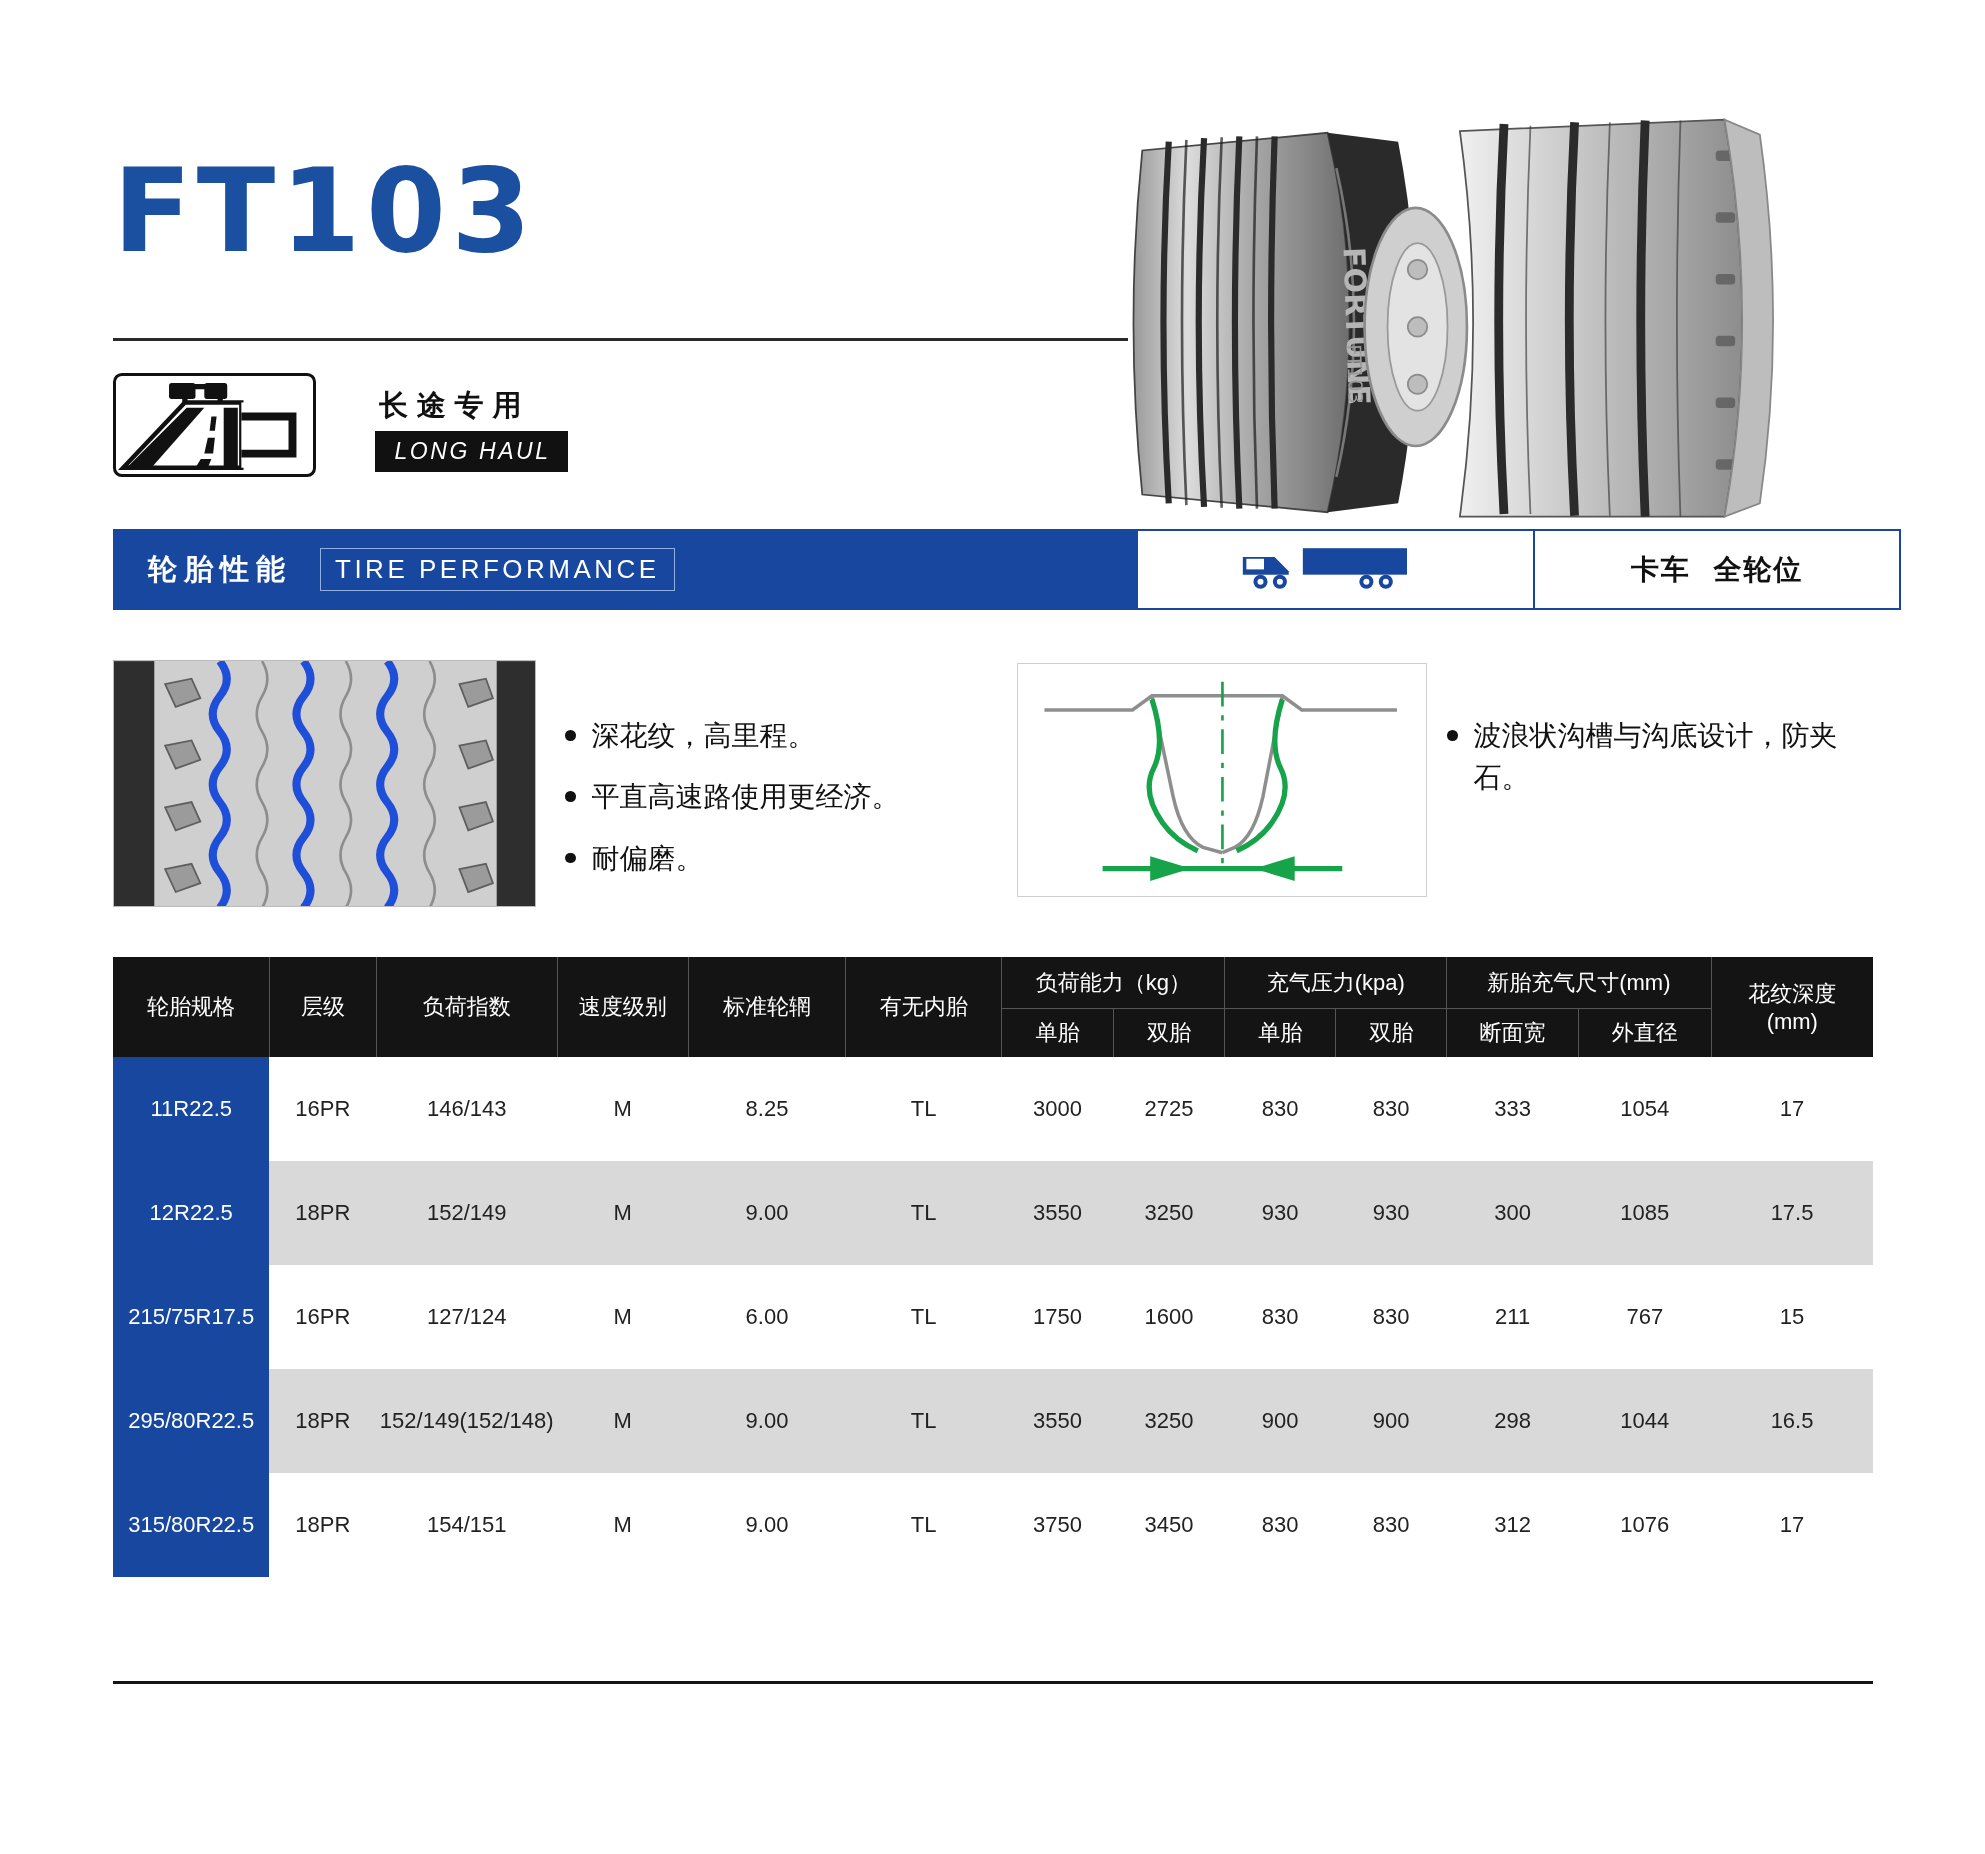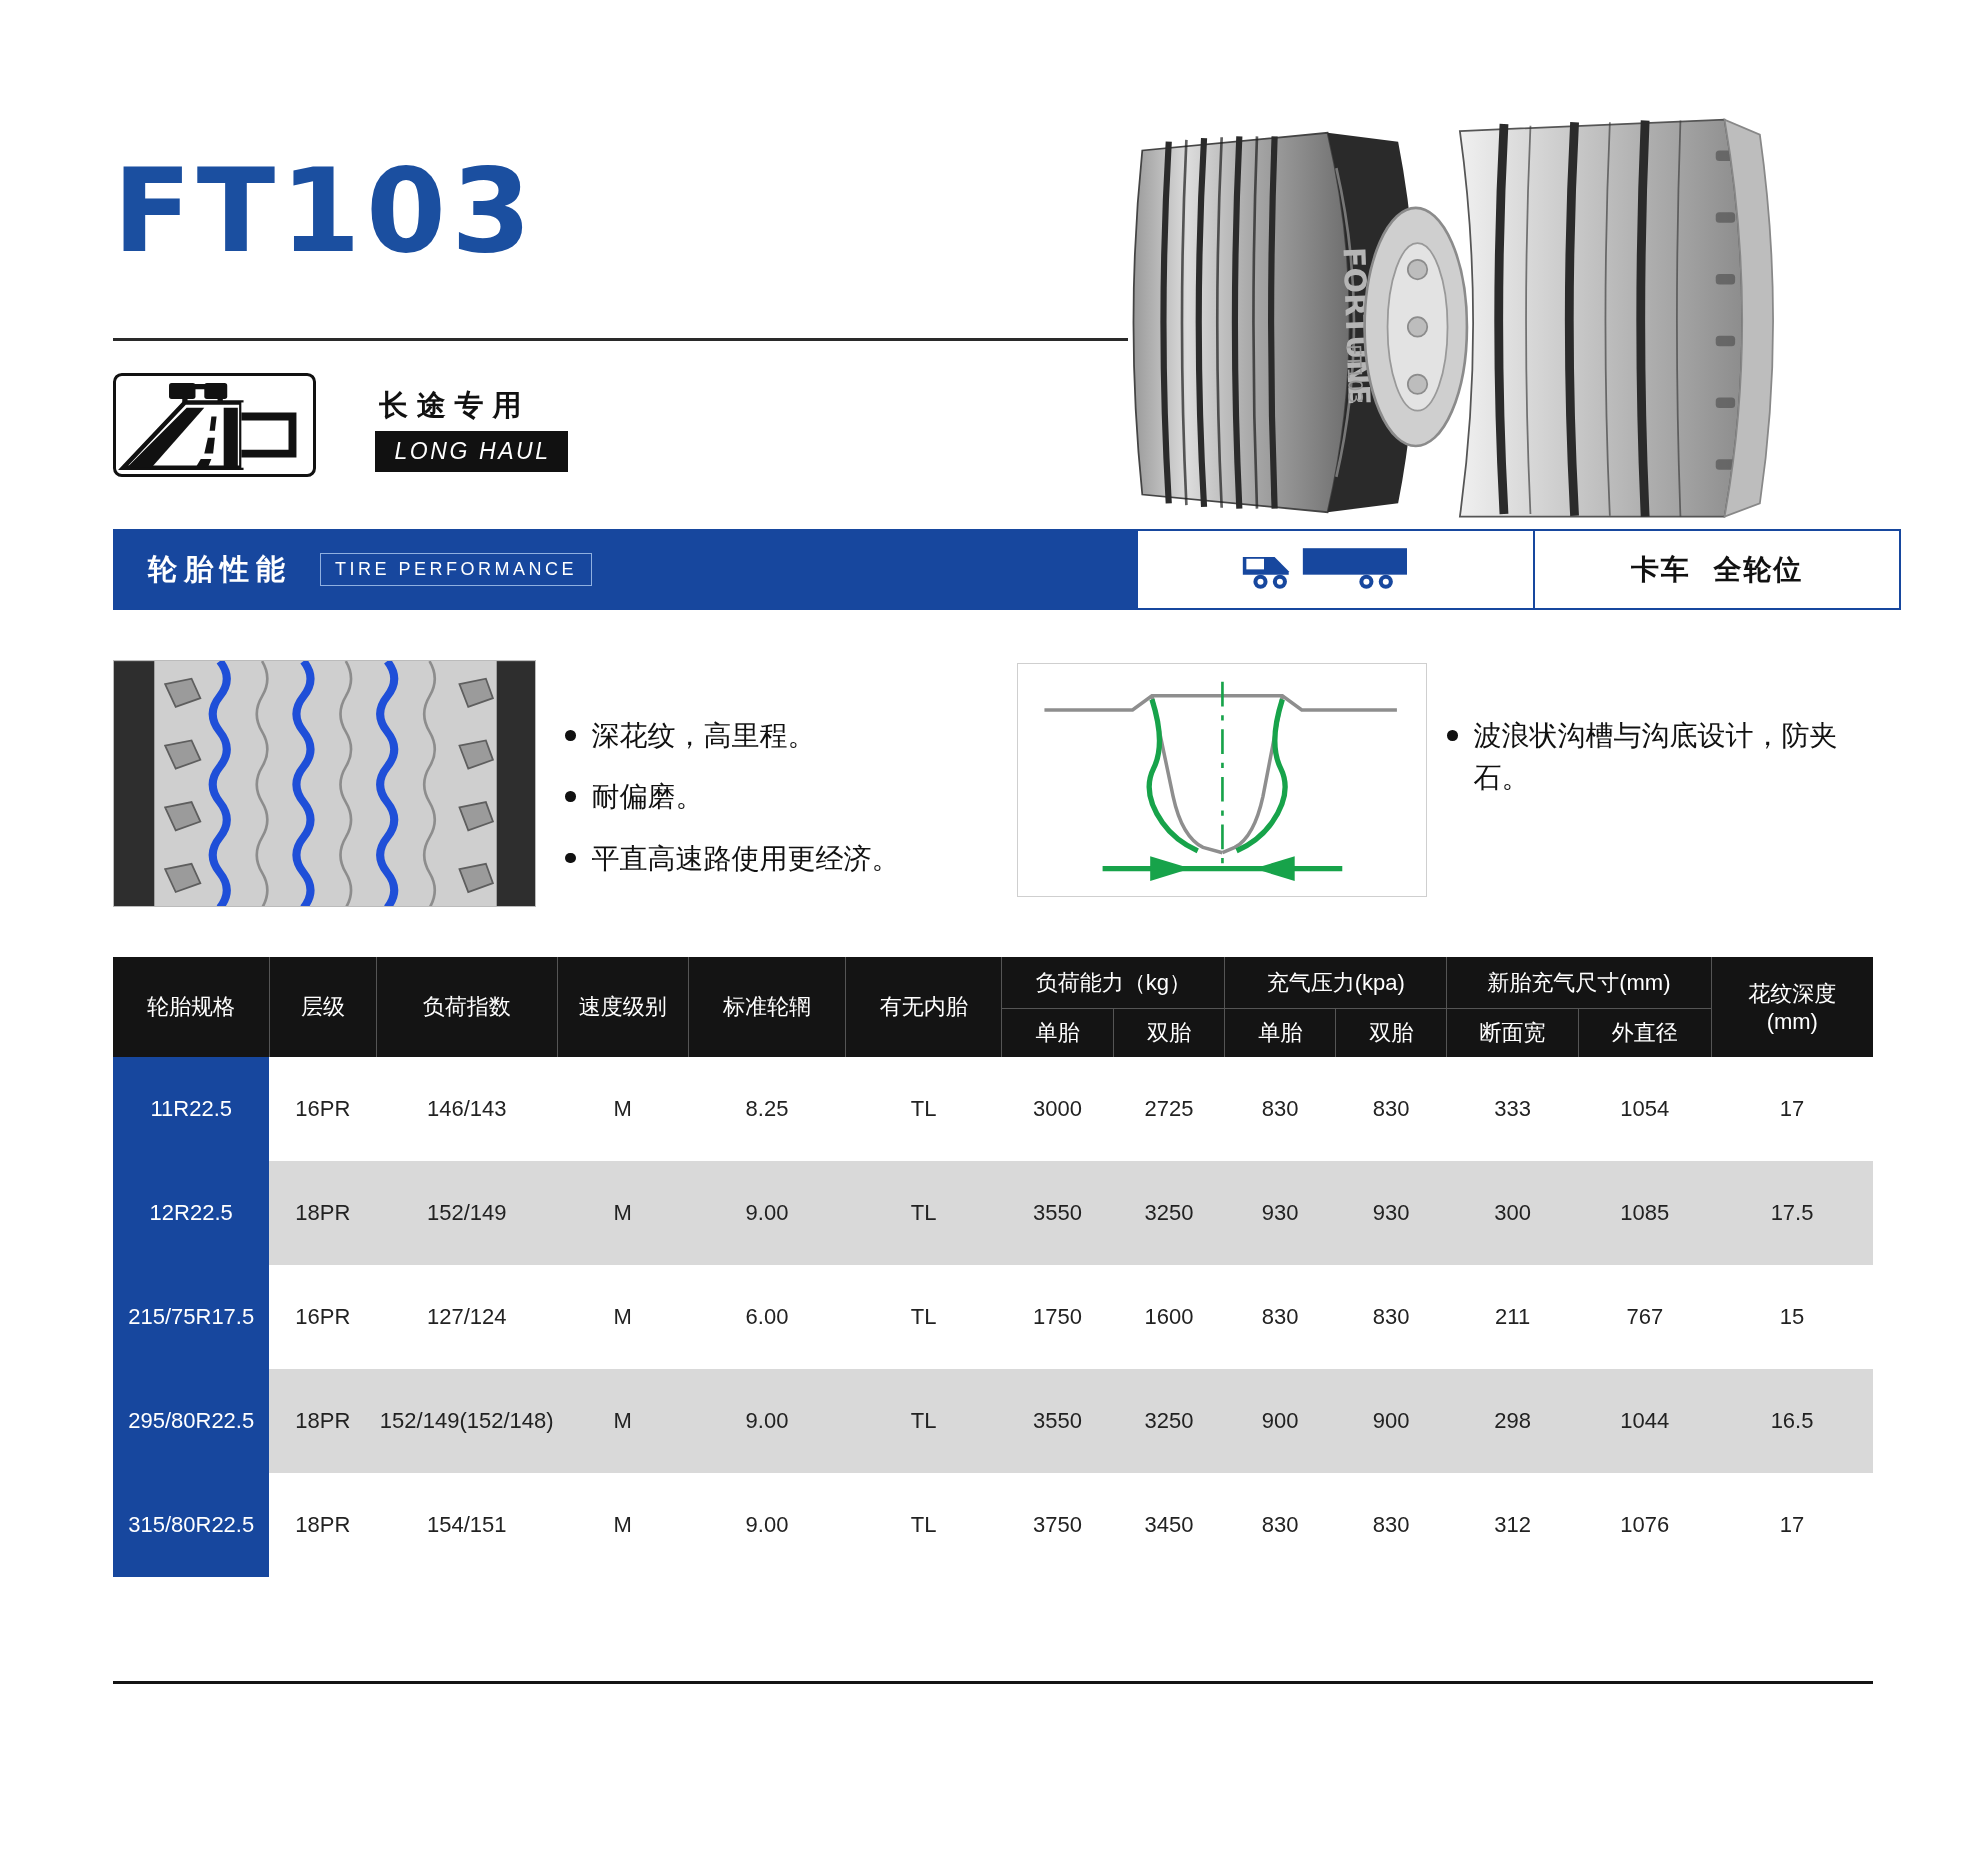--- a/index.html
+++ b/index.html
@@ -102,21 +102,21 @@
   }
   .perf-cn {
     color: #fff;
     font-size: 29px;
     font-weight: bold;
     letter-spacing: 7px;
     margin-left: 35px;
   }
   .perf-en {
     color: #fff;
-    font-size: 18px;
+    font-size: 26px;
     letter-spacing: 3.5px;
     border: 1.8px solid #8fb0e0;
     padding: 5.3px 14px;
     margin-left: 28px;
   }
   .truck-box {
     position: absolute;
     left: 1136px;
     top: 529px;
     width: 399px;
@@ -396,25 +396,25 @@
     </svg>
   </div>
 
   <div class="bullets-left">
     <div class="bullet">
       <span class="dot"></span>
       <span>深花纹，高里程。</span>
     </div>
     <div class="bullet">
       <span class="dot"></span>
-      <span>耐偏磨。</span>
+      <span>平直高速路使用更经济。</span>
     </div>
     <div class="bullet">
       <span class="dot"></span>
-      <span>平直高速路使用更经济。</span>
+      <span>耐偏磨。</span>
     </div>
   </div>
 
   <div class="groove-img">
     <svg width="408" height="232" viewBox="0 0 463 263">
       <rect x="0" y="0" width="463" height="263" fill="#ffffff"></rect>
       <path d="M30 52 L130 52 L152 36 L300 36 L322 52 L430 52" fill="none" stroke="#8e8e8e" stroke-width="4"></path>
       <path d="M152 36 L176 150 Q186 196 210 208 L232 214" fill="none" stroke="#8e8e8e" stroke-width="4"></path>
       <path d="M300 36 L278 150 Q268 196 246 208 L232 214" fill="none" stroke="#8e8e8e" stroke-width="4"></path>
       <path d="M152 40 q16 50 2 78 q-14 28 10 62 q14 20 40 32" fill="none" stroke="#17a34a" stroke-width="6"></path>

